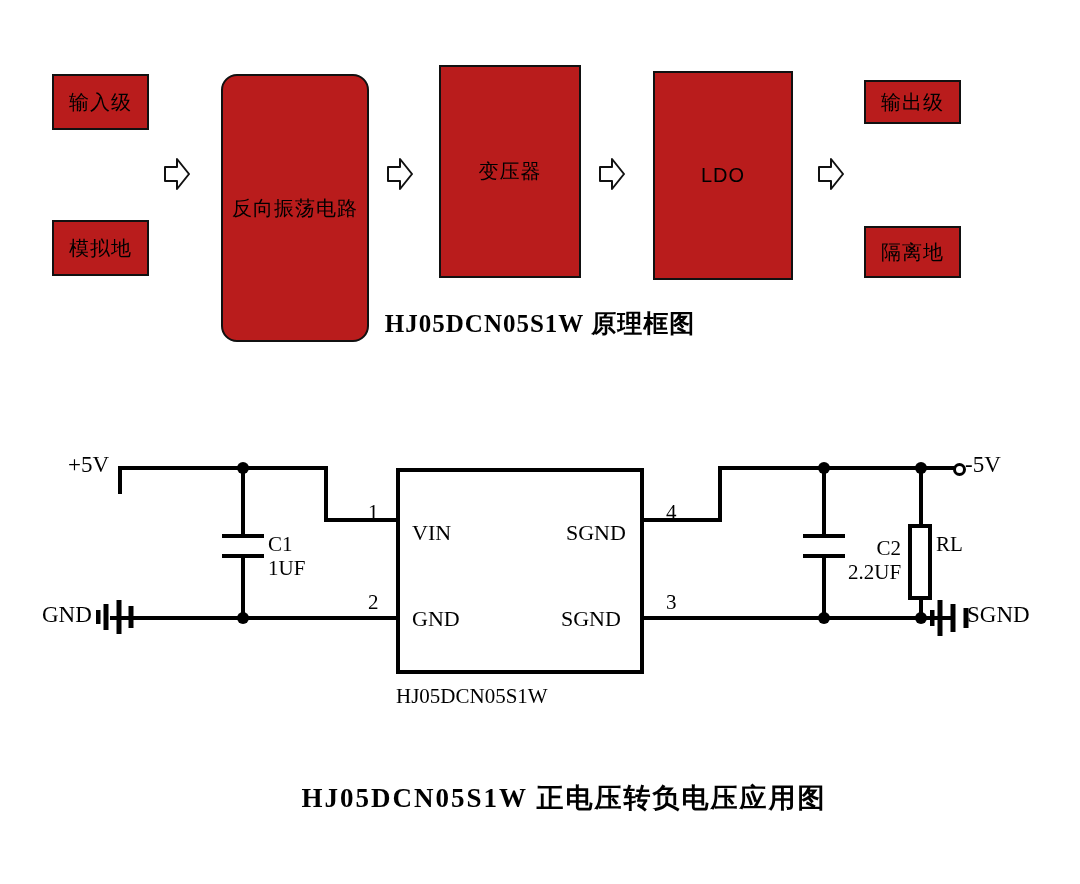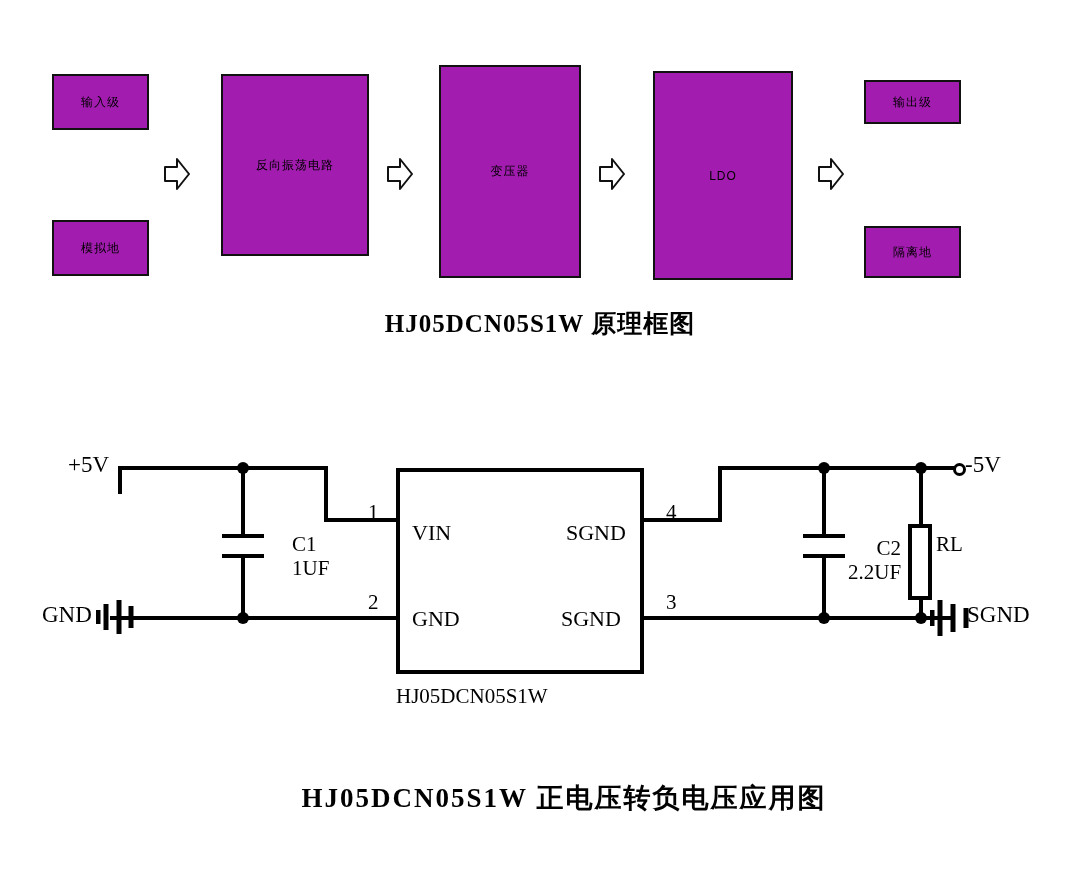--- a/index.html
+++ b/index.html
@@ -20,26 +20,26 @@
     left: 0; top: 0;
     width: 1080px;
     height: 884px;
   }
   
   .abs { position: absolute; }
 
   .blk {
     position: absolute;
     border: 2px solid #111111;
-    background: #a21caf;
+    background: #b91c1c;
     display: flex;
     align-items: center;
     justify-content: center;
     font-family: "Liberation Sans", sans-serif;
-    font-size: 12px;
+    font-size: 20px;
     letter-spacing: 1px;
     color: #000;
     box-sizing: border-box;
   }
 
   .arrow {
     position: absolute;
     width: 26px;
     height: 34px;
   }
@@ -143,21 +143,21 @@
     <div class="blk" style="left:52px; top:220px; width:97px; height:56px;">
       <span>模拟地</span>
     </div>
 
     <div class="arrow" style="left:164px; top:157px;">
       <svg width="26" height="34" viewBox="0 0 26 34">
         <polygon points="1,10 13,10 13,2 25,17 13,32 13,24 1,24" fill="#ffffff" stroke="#111111" stroke-width="2" stroke-linejoin="round"></polygon>
       </svg>
     </div>
 
-    <div class="blk" style="left:221px; top:74px; width:148px; height:182px;">
+    <div class="blk" style="left:221px; top:74px; width:148px; height:268px;border-radius:16px;">
       <span>反向振荡电路</span>
     </div>
 
     <div class="arrow" style="left:387px; top:157px;">
       <svg width="26" height="34" viewBox="0 0 26 34">
         <polygon points="1,10 13,10 13,2 25,17 13,32 13,24 1,24" fill="#ffffff" stroke="#111111" stroke-width="2" stroke-linejoin="round"></polygon>
       </svg>
     </div>
 
     <div class="blk" style="left:439px; top:65px; width:142px; height:213px;">
@@ -201,21 +201,21 @@
     <div class="wire h" style="left:324px; top:518px; width:74px;"></div>
 
     <div class="netlabel" style="left:68px; top:452px;">+5V</div>
 
     <div class="node" style="left:237px; top:462px;"></div>
 
     <div class="wire v" style="left:241px; top:466px; height:68px;"></div>
     <div class="cap-plate" style="left:222px; top:534px; width:42px;"></div>
     <div class="cap-plate" style="left:222px; top:554px; width:42px;"></div>
     <div class="wire v" style="left:241px; top:556px; height:64px;"></div>
-    <div class="complabel" style="left:268px; top:532px;margin-left:24px;">
+    <div class="complabel" style="left:268px; top:532px;">
       <span>C1</span><br>
       <span>1UF</span>
     </div>
 
     <div class="wire h" style="left:110px; top:616px; width:288px;"></div>
     <div class="node" style="left:237px; top:612px;"></div>
     <div class="netlabel" style="left:42px; top:602px;">GND</div>
 
     <div class="abs" style="left:96px; top:596px;">
       <svg width="46" height="42" viewBox="0 0 46 42">

